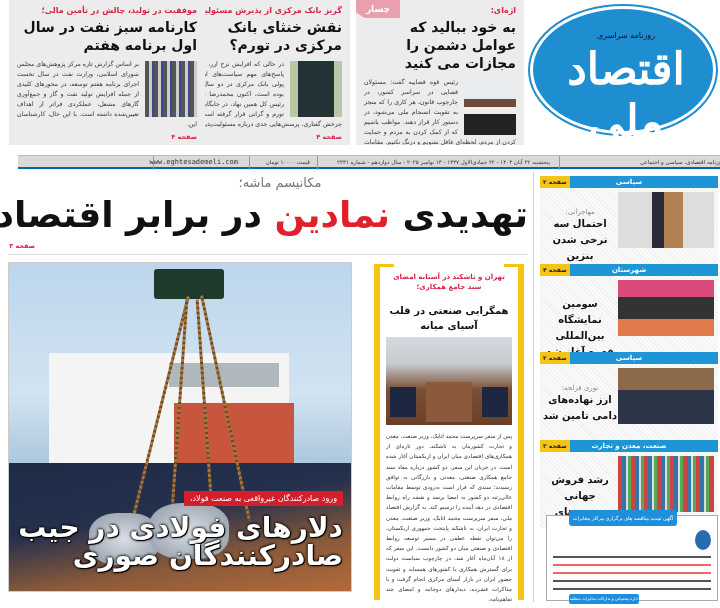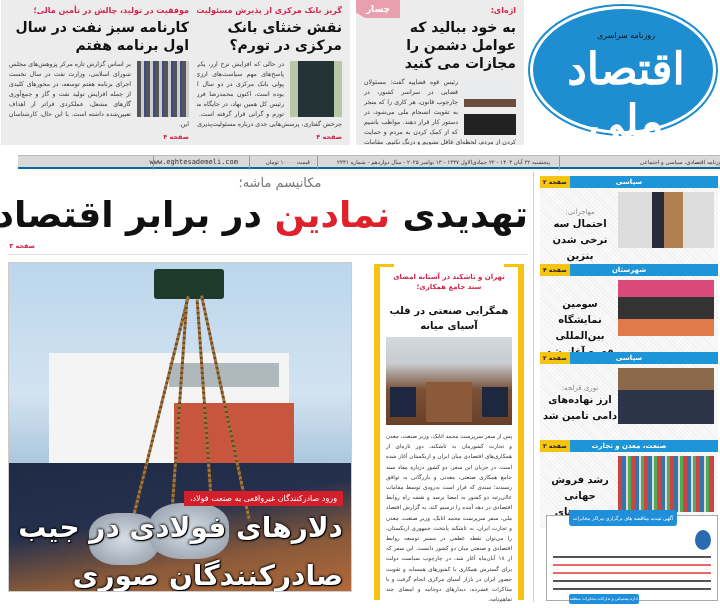--- a/index.html
+++ b/index.html
@@ -30,21 +30,21 @@
 .photo .ship{position:absolute;left:40px;top:90px;width:240px;height:160px;background:#f4f4f4}
 .photo .bridge{position:absolute;left:160px;top:100px;width:110px;height:24px;background:#2d4a55;opacity:.35}
 .photo .redbox{position:absolute;left:165px;top:140px;width:120px;height:80px;background:#c8553d}
 .photo .hull{position:absolute;left:0;top:200px;width:344px;height:130px;background:linear-gradient(170deg,#1f2a45 0%,#25304d 40%,#8a5a3a 70%,#b46b3a 100%)}
 .photo .chain{position:absolute;width:3px;background:repeating-linear-gradient(#a3743d 0 3px,#6a4a25 3px 5px)}
 .photo .crane-top{position:absolute;left:145px;top:6px;width:70px;height:30px;background:#1d3a2a;border-radius:3px}
 .photo .coil{position:absolute;border-radius:40%;background:radial-gradient(#d8dee6,#8c97a3)}
 .photo .caption-red{position:absolute;right:8px;top:228px;background:#d21f2b;color:#fff;font-size:8px;font-weight:normal;padding:3px 6px}
 .photo .big1,.photo .big2{position:absolute;right:8px;color:#fff;font-size:28px;font-weight:900;text-shadow:0 0 3px #000,0 0 3px #000,1px 1px 0 #000;white-space:nowrap}
 .photo .big1{top:248px}
-.photo .big2{top:296px}
+.photo .big2{top:276px}
 
 .ybox{position:absolute;left:374px;top:264px;width:150px;height:336px;border:6px solid #f6c514;border-top:none;border-bottom:none;padding:4px 6px;background:#fff}
 .ybox .kick{color:#d6244a;font-size:7px;font-weight:bold;text-align:center;line-height:10px;margin-top:4px}
 .ybox .ttl{color:#111;font-size:10px;font-weight:bold;text-align:center;line-height:15px;margin-top:11px}
 .ybox .img{margin-top:4px;height:88px;background:linear-gradient(#d3d9df 0%,#c8ccd0 30%,#7a5036 60%,#6a3f28 100%);position:relative}
 .ybox .img .table{position:absolute;left:40px;right:40px;top:45px;height:40px;background:#8a5a3a}
 .ybox .img .ppl{position:absolute;top:50px;height:30px;width:26px;background:#1d2740}
 .ybox .body{font-size:5.6px;line-height:10.2px;color:#333;text-align:justify;margin-top:6px}
 .ybox .pg{text-align:center;margin-top:2px}
 
@@ -79,21 +79,21 @@
 </div>
 
 <div class="teaser" style="left:180px;width:170px">
   <div class="kicker">گریز بانک مرکزی از پذیرش مسئولیت؛</div>
   <div class="title">نقش خنثای بانک مرکزی در تورم؟</div>
   <div class="thumb" style="background:linear-gradient(90deg,#b8c7a6 0 15%,#243436 15% 85%,#b8c7a6 85%)"></div>
   <div class="body">در حالی که افزایش نرخ ارز، یکی از پاسخ‌های مهم سیاست‌های ارزی و پولی بانک مرکزی در دو سال اخیر بوده است، اکنون محمدرضا فرزین، رئیس کل همین نهاد، در جایگاه منتقد تورم و گرانی قرار گرفته است. این چرخش گفتاری، پرسش‌هایی جدی درباره مسئولیت‌پذیری.</div>
   <div class="pg">صفحه ۴</div>
 </div>
 
-<div class="teaser" style="left:1px;width:196px">
+<div class="teaser" style="left:9px;width:196px">
   <div class="kicker">موفقیت در تولید، چالش در تأمین مالی؛</div>
   <div class="title">کارنامه سبز نفت در سال اول برنامه هفتم</div>
   <div class="thumb" style="background:repeating-linear-gradient(90deg,#555 0 4px,#ccc 4px 7px,#3a4a8a 7px 9px)"></div>
   <div class="body">بر اساس گزارش تازه مرکز پژوهش‌های مجلس شورای اسلامی، وزارت نفت در سال نخست اجرای برنامه هفتم توسعه، در محورهای کلیدی از جمله افزایش تولید نفت و گاز و جمع‌آوری گازهای مشعل، عملکردی فراتر از اهداف تعیین‌شده داشته است. با این حال، کارشناسان این.</div>
   <div class="pg">صفحه ۴</div>
 </div>
 
 <div class="logo">
   <div class="sub">روزنامه سراسری</div>
   <div class="name">اقتصاد ملی</div>

